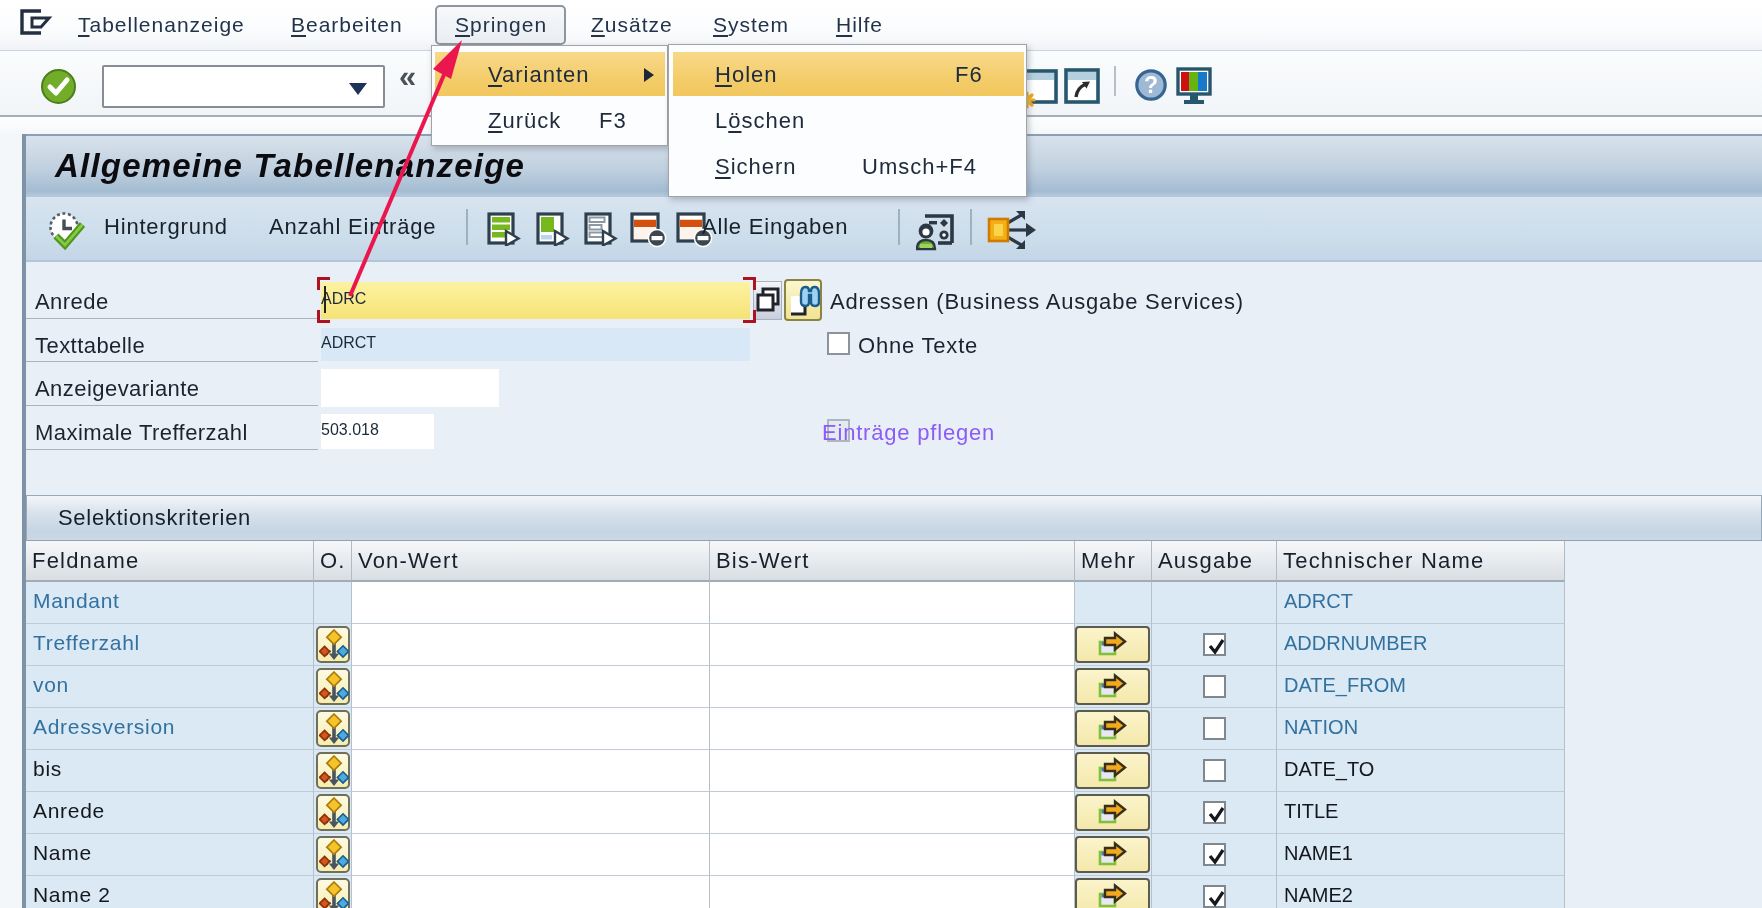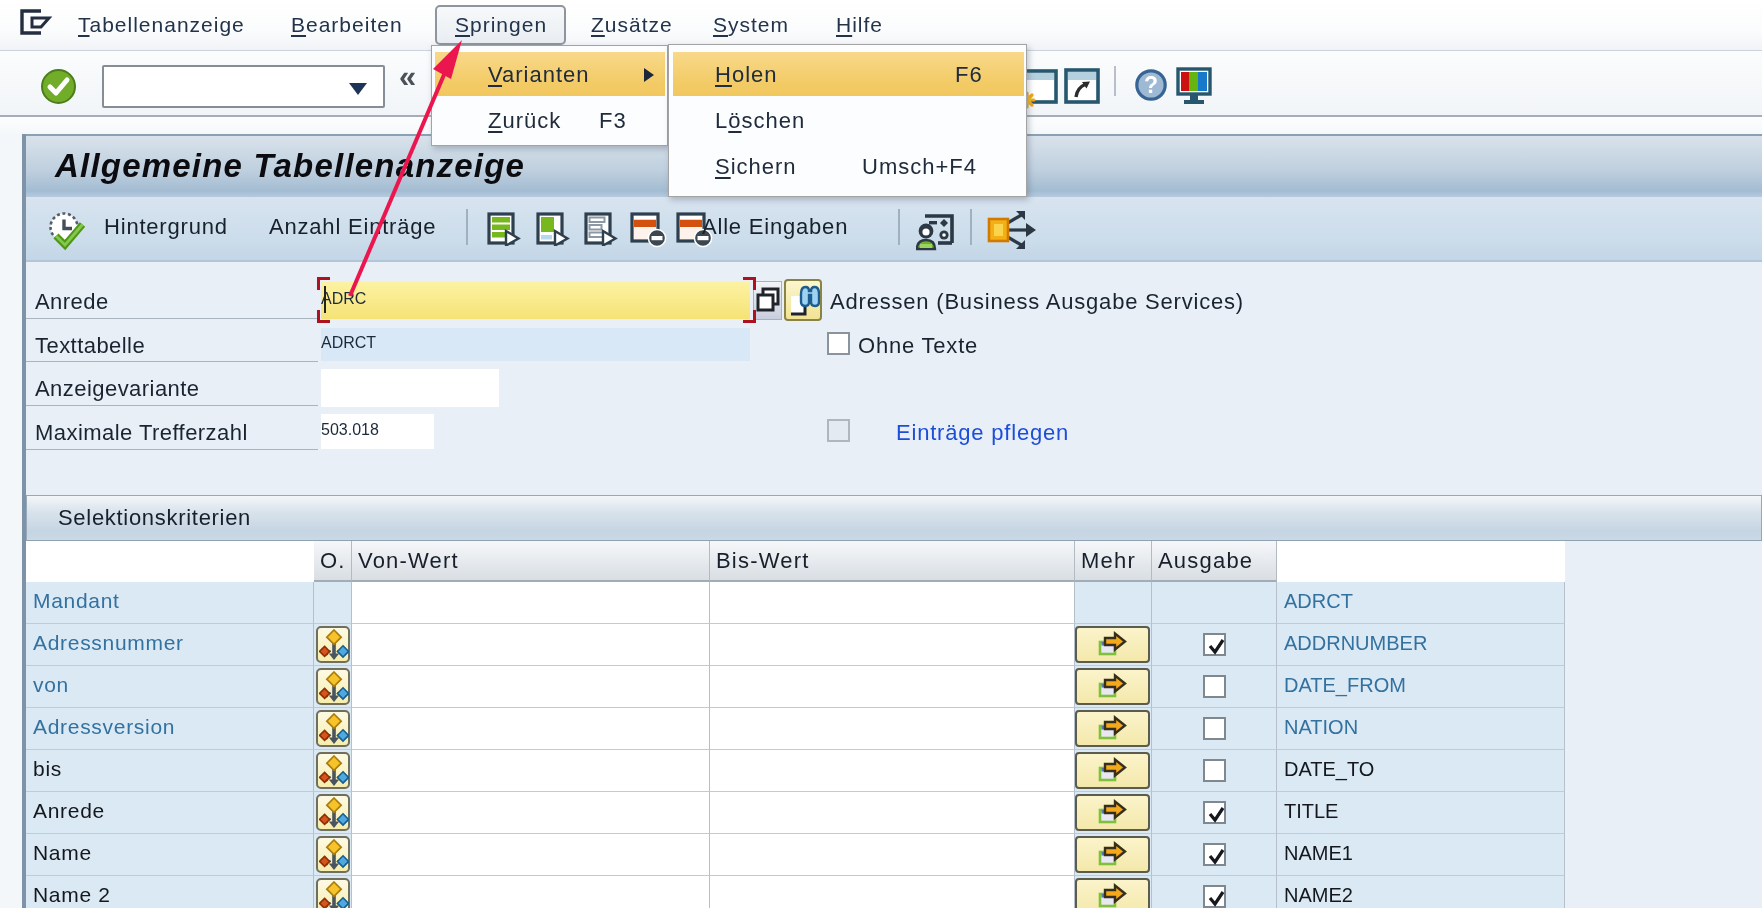--- a/index.html
+++ b/index.html
@@ -245,21 +245,21 @@
     <path d="M4 14 H18 V32 H4 Z" fill="#ffffff" stroke="none"></path>
     <path d="M18 14 V32 H4" fill="none" stroke="#20242a" stroke-width="3"></path>
     <g>
       <path d="M14 12 Q14 5 18.5 5 Q22 5 22 9 H24 Q24 5 27.5 5 Q32 5 32 12 V20 Q32 24 28 24 Q24 24 24 20 V13 H22 V20 Q22 24 18.5 24 Q14 24 14 20 Z" fill="#9fd2f2" stroke="#1c5c8e" stroke-width="2.4"></path>
     </g>
   </svg>
   <div class="flabel" style="left:804px;top:27px;letter-spacing:0.8px;font-size:22px">Adressen (Business Ausgabe Services)</div>
   <div class="cbx" style="left:801px;top:70px"></div>
   <div class="cbxlbl" style="left:832px;top:71px">Ohne Texte</div>
   <div class="cbx" style="left:801px;top:157px;border-color:#aeb6bf;background:#e4eaf1"></div>
-  <div class="cbxlbl" style="left:870px;top:158px;color:#1d4ed8">Einträge pflegen</div>
+  <div class="cbxlbl" style="left:796px;top:158px;color:#8b5cf6">Einträge pflegen</div>
 
   <div class="rc" style="left:291px;top:15px">
       <i style="left:0;top:0;width:13px;height:3px"></i>
       <i style="left:0;top:0;width:3px;height:13px"></i>
     </div>
   <div class="rc" style="left:717px;top:15px">
       <i style="right:0;top:0;width:13px;height:3px"></i>
       <i style="right:0;top:0;width:3px;height:13px"></i>
     </div>
   <div class="rc" style="left:291px;top:48px">
@@ -270,42 +270,44 @@
       <i style="right:0;bottom:0;width:13px;height:3px"></i>
       <i style="right:0;bottom:0;width:3px;height:13px"></i>
     </div>
 </div>
 
 <div class="abs" id="band">
     <div class="t">Selektionskriterien</div>
   </div>
 
 <div class="abs" id="tbl">
+    <div class="hcell" style="left:0px;width:288px">Feldname</div>
     <div class="hcell" style="left:288px;width:38px">O.</div>
     <div class="hcell" style="left:684px;width:365px">Bis-Wert</div>
     <div class="hcell" style="left:326px;width:358px">Von-Wert</div>
     <div class="hcell" style="left:1049px;width:77px">Mehr</div>
     <div class="hcell" style="left:1126px;width:125px">Ausgabe</div>
+    <div class="hcell" style="left:1251px;width:288px">Technischer Name</div>
     <div class="cell cblue" style="left:0px;top:41px;width:288px;height:42px"></div>
     <div class="cell cblue" style="left:288px;top:41px;width:38px;height:42px"></div>
     <div class="cell cwhite" style="left:326px;top:41px;width:358px;height:42px"></div>
     <div class="cell cwhite" style="left:684px;top:41px;width:365px;height:42px"></div>
     <div class="cell cblue" style="left:1049px;top:41px;width:77px;height:42px"></div>
     <div class="cell cblue" style="left:1126px;top:41px;width:125px;height:42px"></div>
     <div class="cell cblue" style="left:1251px;top:41px;width:288px;height:42px"></div>
     <div class="ftext blue" style="top:48px">Mandant</div>
     <div class="ftext tn blue" style="left:1258px;top:49px">ADRCT</div>
     <div class="cell cblue" style="left:0px;top:83px;width:288px;height:42px"></div>
     <div class="cell cblue" style="left:288px;top:83px;width:38px;height:42px"></div>
     <div class="cell cwhite" style="left:326px;top:83px;width:358px;height:42px"></div>
     <div class="cell cwhite" style="left:684px;top:83px;width:365px;height:42px"></div>
     <div class="cell cblue" style="left:1049px;top:83px;width:77px;height:42px"></div>
     <div class="cell cblue" style="left:1126px;top:83px;width:125px;height:42px"></div>
     <div class="cell cblue" style="left:1251px;top:83px;width:288px;height:42px"></div>
-    <div class="ftext blue" style="top:90px">Adressnummer</div>
+    <div class="ftext blue" style="top:90px">Trefferzahl</div>
     <div class="ftext tn blue" style="left:1258px;top:91px">ADDRNUMBER</div>
     <div class="msbtn" style="left:290px;top:85px">
       <svg width="30" height="33" viewBox="0 0 30 33" style="position:absolute;left:1px;top:1px">
         <path d="M15 13 V25" stroke="#4a545e" stroke-width="3.6" fill="none"></path>
         <path d="M15 31 l-5.2 -6.5 h10.4 Z" fill="#4a545e"></path>
         <path d="M7 26 L13 20" stroke="#4a545e" stroke-width="2.2" stroke-dasharray="2.2 2" fill="none"></path>
         <path d="M23 26 L17 20" stroke="#4a545e" stroke-width="2.2" stroke-dasharray="2.2 2" fill="none"></path>
         <path d="M15 1 l7.2 7.2 -7.2 7.2 -7.2 -7.2 Z" fill="#f6c32a" stroke="#ab7c0c" stroke-width="1.7"></path>
         <path d="M5.6 17.4 l5 5 -5 5 -5 -5 Z" fill="#d4551e" stroke="#8e3004" stroke-width="1.6"></path>
         <path d="M24 16.8 l5.6 5.6 -5.6 5.6 -5.6 -5.6 Z" fill="#4fa8de" stroke="#155e92" stroke-width="1.6"></path>

